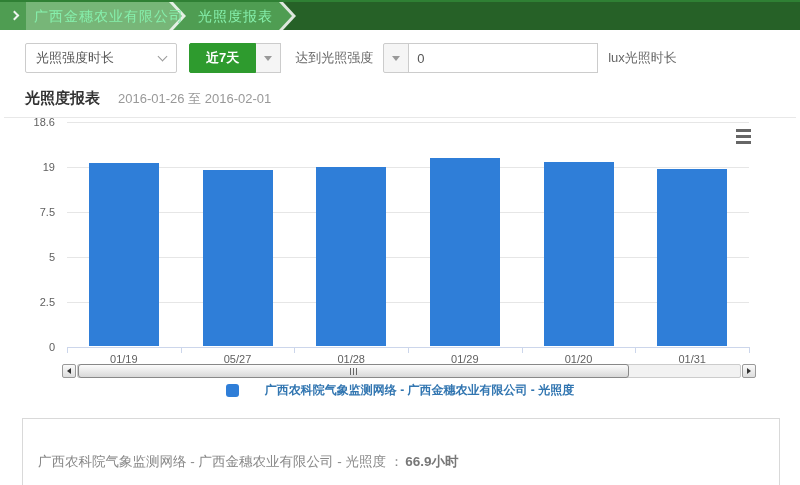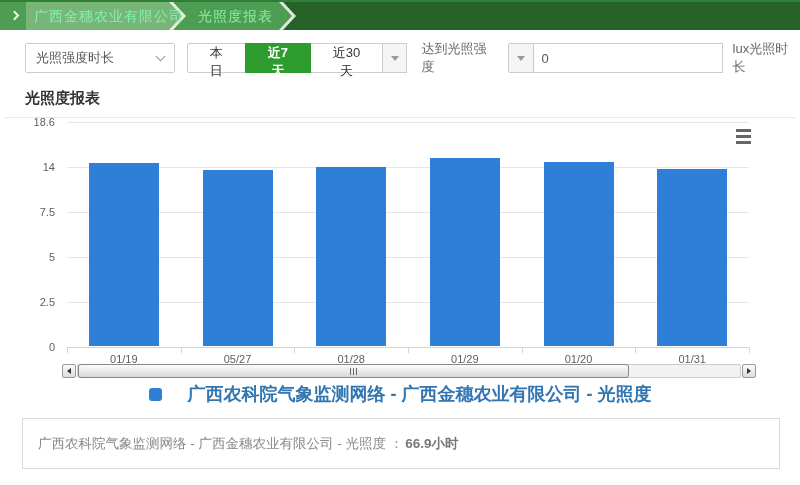--- a/index.html
+++ b/index.html
@@ -72,26 +72,26 @@
   .sb-track { position: absolute; left: 73px; top: 0; width: 664px; height: 14px;
     background: #f2f2f2; border: 1px solid #ccc; border-radius: 2px; }
   .sb-thumb { position: absolute; left: 74px; top: 0; width: 551px; height: 14px;
     background: linear-gradient(#fcfcfc,#d8d8d8); border: 1px solid #888; border-radius: 3px;
     display: flex; align-items: center; justify-content: center; gap: 2px; cursor: grab; }
   .sb-thumb i { display: block; width: 1px; height: 7px; background: #666; }
 
   .legend { position: absolute; left: 0; top: 264px; width: 100%; display: flex;
     align-items: center; justify-content: center; gap: 7px; cursor: pointer; }
   .legend-swatch { width: 13px; height: 13px; border-radius: 3px; background: #2f7ed8; }
-  .legend-text { font-size: 18px; color: #3276b1; font-weight: bold; margin-left: 19px; }
+  .legend-text { font-size: 12px; color: #3276b1; font-weight: bold; margin-left: 19px; }
 
   
   .summary-box { margin: 12px 20px 0 22px; border: 1px solid #d9d9d9; padding: 13px 15px 15px; background: #fff; }
   .summary-heading { font-size: 13.5px; color: #666; font-weight: bold; }
-  .summary-line { font-size: 13.5px; color: #888; margin-top: 3px; }
+  .summary-line { font-size: 13.5px; color: #888; margin-top: 21px; }
   .summary-line b { color: #777; margin-left: 2px; }
 </style>
 </head>
 <body>
 
 <div class="bc">
   <div class="bc-layer bc-seg2w bc-arrow"></div>
   <div class="bc-layer bc-seg2 bc-arrow"></div>
   <div class="bc-layer bc-seg1w bc-arrow"></div>
   <div class="bc-layer bc-seg1 bc-arrow"></div>
@@ -99,51 +99,50 @@
   <span class="bc-label bc-label1">广西金穗农业有限公司</span>
   <span class="bc-label bc-label2">光照度报表</span>
 </div>
 
 <div class="filter-bar">
   <div class="select">
     <span>光照强度时长</span>
     <i class="chev-down"></i>
   </div>
   <div class="btn-group">
-    <button class="btn">本日</button>
     <button class="btn active">近7天</button>
-    <button class="btn">近30天</button>
     <button class="btn btn-caret">
       <i class="caret-down"></i>
     </button>
   </div>
   <span class="flabel">达到光照强度</span>
   <button class="btn btn-caret threshold-caret">
     <i class="caret-down"></i>
   </button>
   <input class="threshold-input" type="text" value="0" style="">
   <span class="flabel unit-label">lux光照时长</span>
 </div>
 
 <div class="title-row">
   <h2>光照度报表</h2>
+  <span class="date">2016-01-26 至 2016-02-01</span>
 </div>
 
 <div class="chart-panel">
   <div id="plot">
       <div class="axisline" style="left: 63px; top: 228.5px; width: 682px;"></div>
       <div class="ylab" style="left: 0px; top: 220.5px;">0</div>
       <div class="gridline" style="left: 63px; top: 183.6px; width: 682px;"></div>
       <div class="ylab" style="left: 0px; top: 175.6px;">2.5</div>
       <div class="gridline" style="left: 63px; top: 138.7px; width: 682px;"></div>
       <div class="ylab" style="left: 0px; top: 130.7px;">5</div>
       <div class="gridline" style="left: 63px; top: 93.8px; width: 682px;"></div>
       <div class="ylab" style="left: 0px; top: 85.8px;">7.5</div>
       <div class="gridline" style="left: 63px; top: 48.9px; width: 682px;"></div>
-      <div class="ylab" style="left: 0px; top: 40.9px;">14</div>
+      <div class="ylab" style="left: 0px; top: 40.9px;">19</div>
       <div class="gridline" style="left: 63px; top: 4px; width: 682px;"></div>
       <div class="ylab" style="left: 0px; top: -4px;">18.6</div>
       <div class="bar" title="广西农科院气象监测网络 - 广西金穗农业有限公司 - 光照度: 10.2" style="left: 84.8333px; top: 45.308px; width: 70px; height: 183.192px; background: rgb(47, 126, 216);"></div>
       <div class="xlab" style="left: 74.8333px; top: 234.5px;">01/19</div>
       <div class="bar" title="广西农科院气象监测网络 - 广西金穗农业有限公司 - 光照度: 9.8" style="left: 198.5px; top: 52.492px; width: 70px; height: 176.008px; background: rgb(47, 126, 216);"></div>
       <div class="xlab" style="left: 188.5px; top: 234.5px;">05/27</div>
       <div class="bar" title="广西农科院气象监测网络 - 广西金穗农业有限公司 - 光照度: 10" style="left: 312.167px; top: 48.9px; width: 70px; height: 179.6px; background: rgb(47, 126, 216);"></div>
       <div class="xlab" style="left: 302.167px; top: 234.5px;">01/28</div>
       <div class="bar" title="广西农科院气象监测网络 - 广西金穗农业有限公司 - 光照度: 10.5" style="left: 425.833px; top: 39.92px; width: 70px; height: 188.58px; background: rgb(47, 126, 216);"></div>
       <div class="xlab" style="left: 415.833px; top: 234.5px;">01/29</div>

